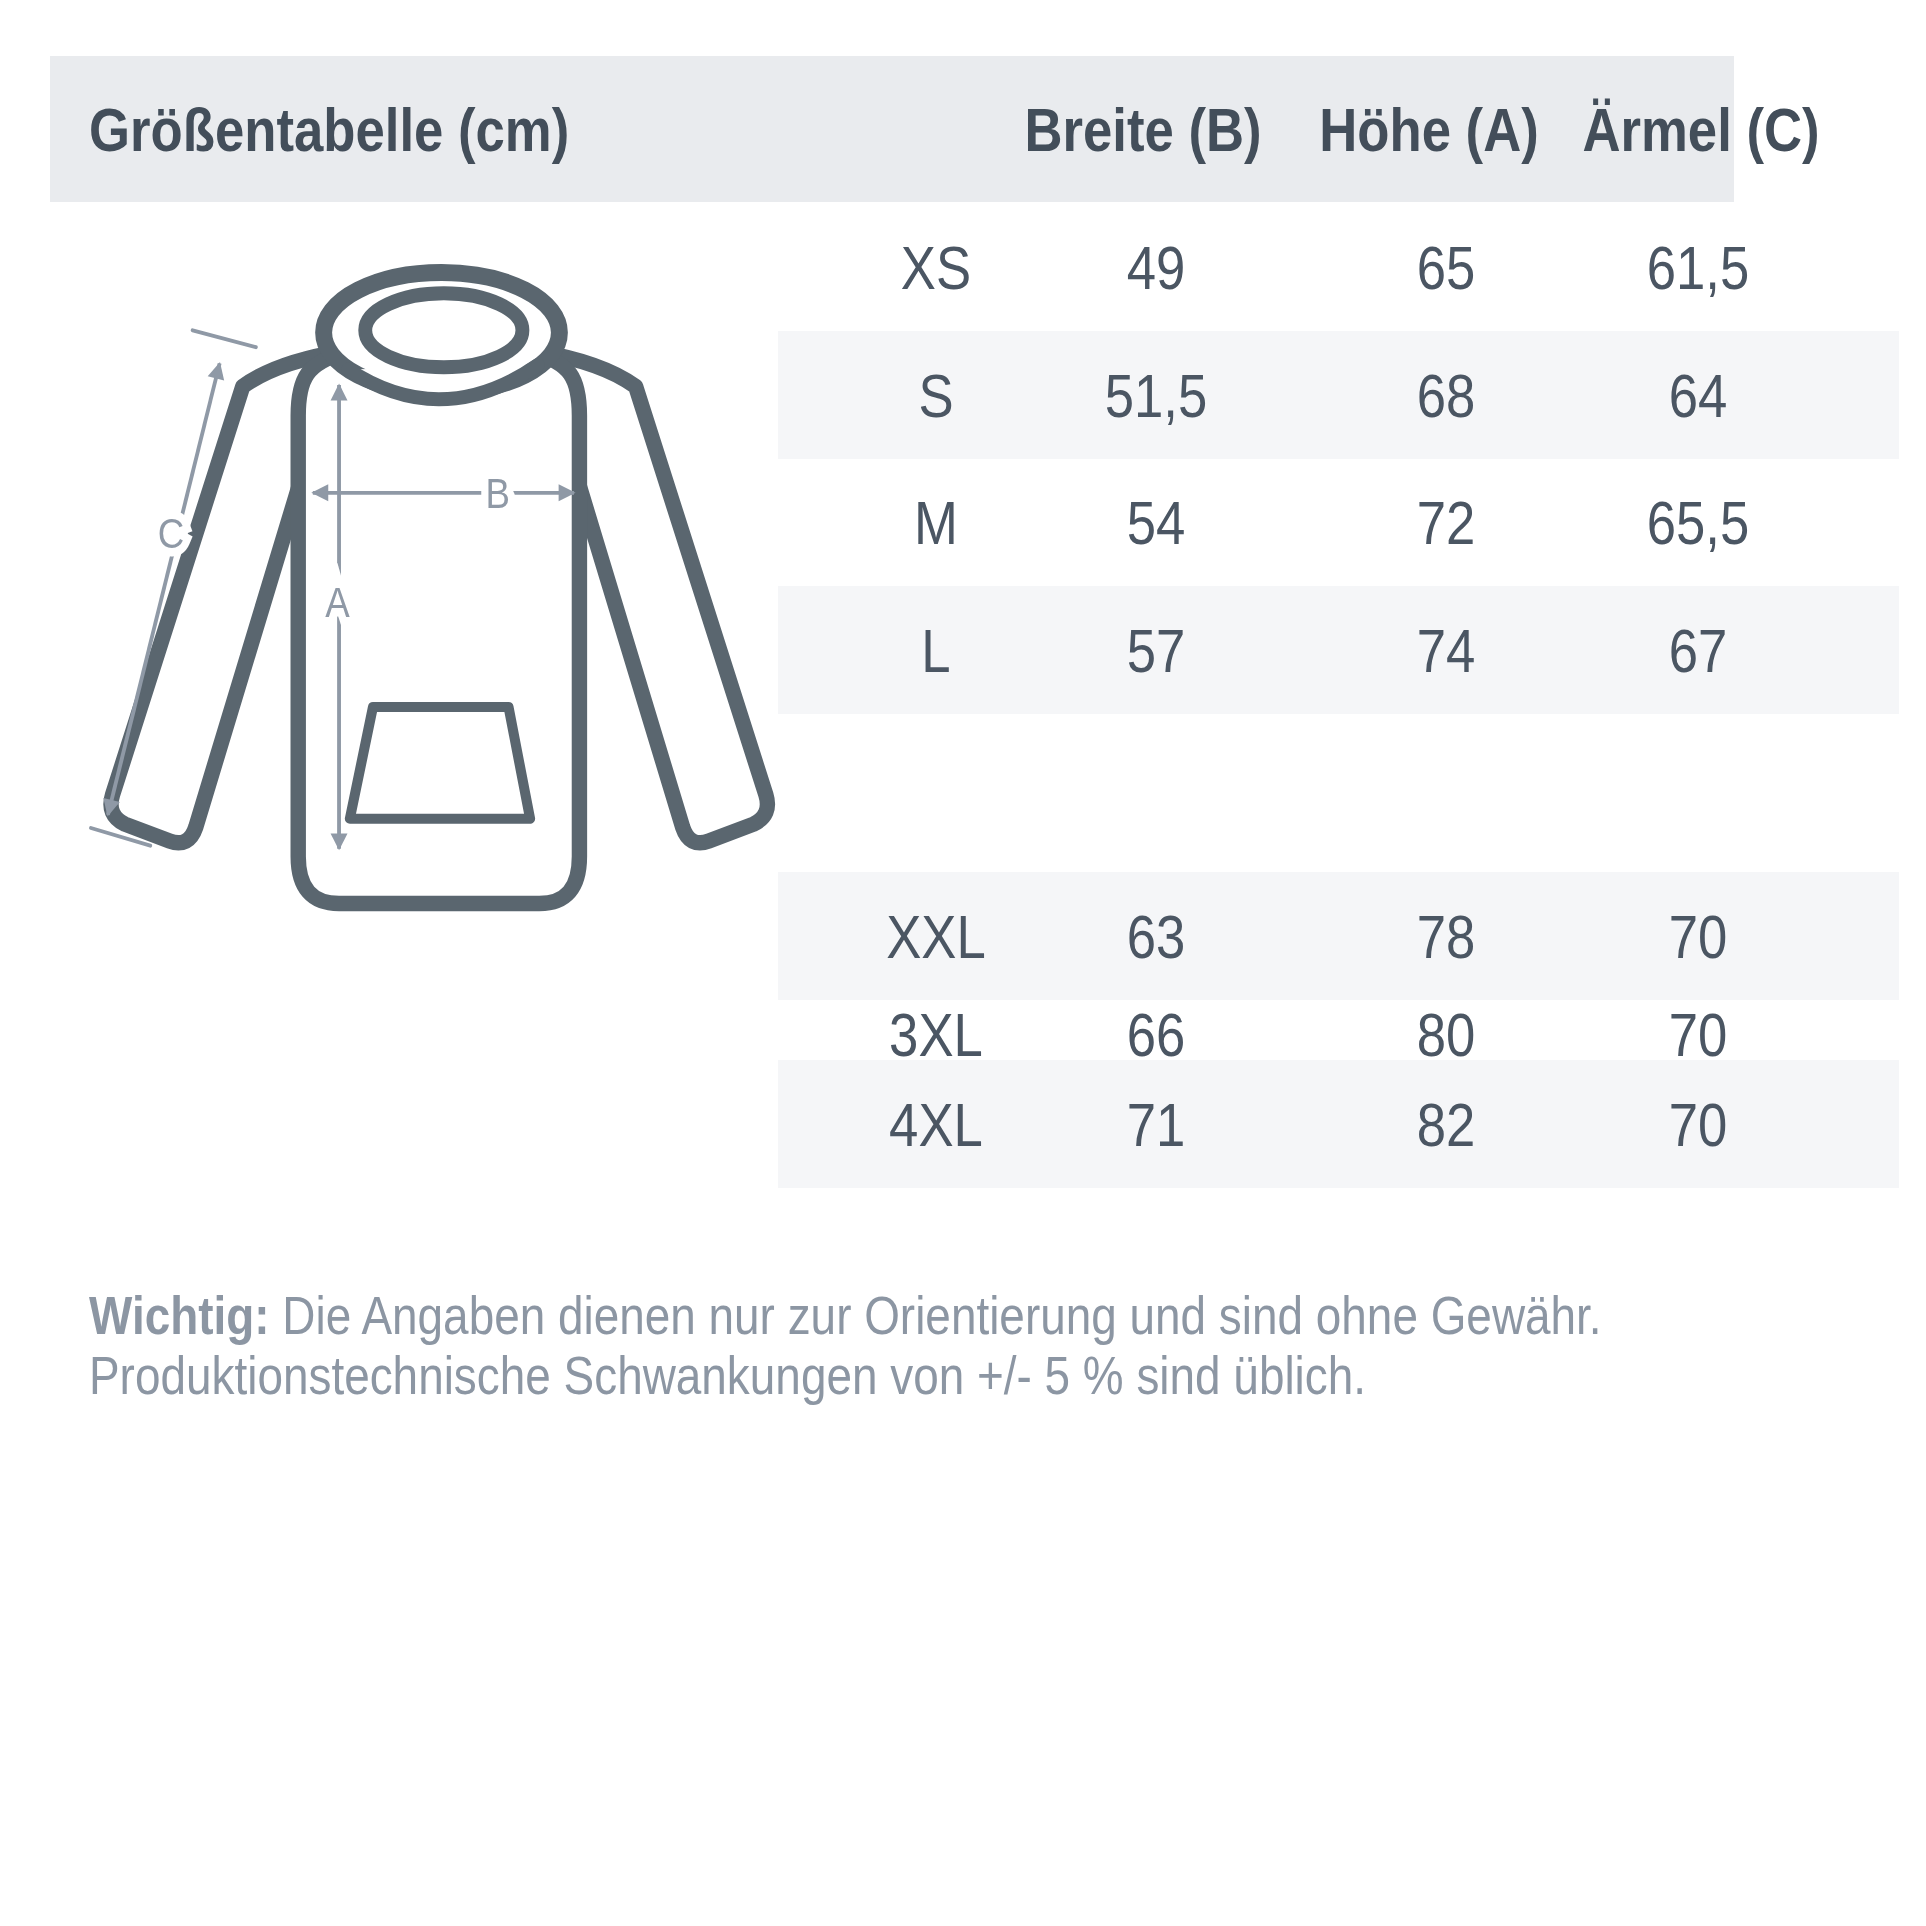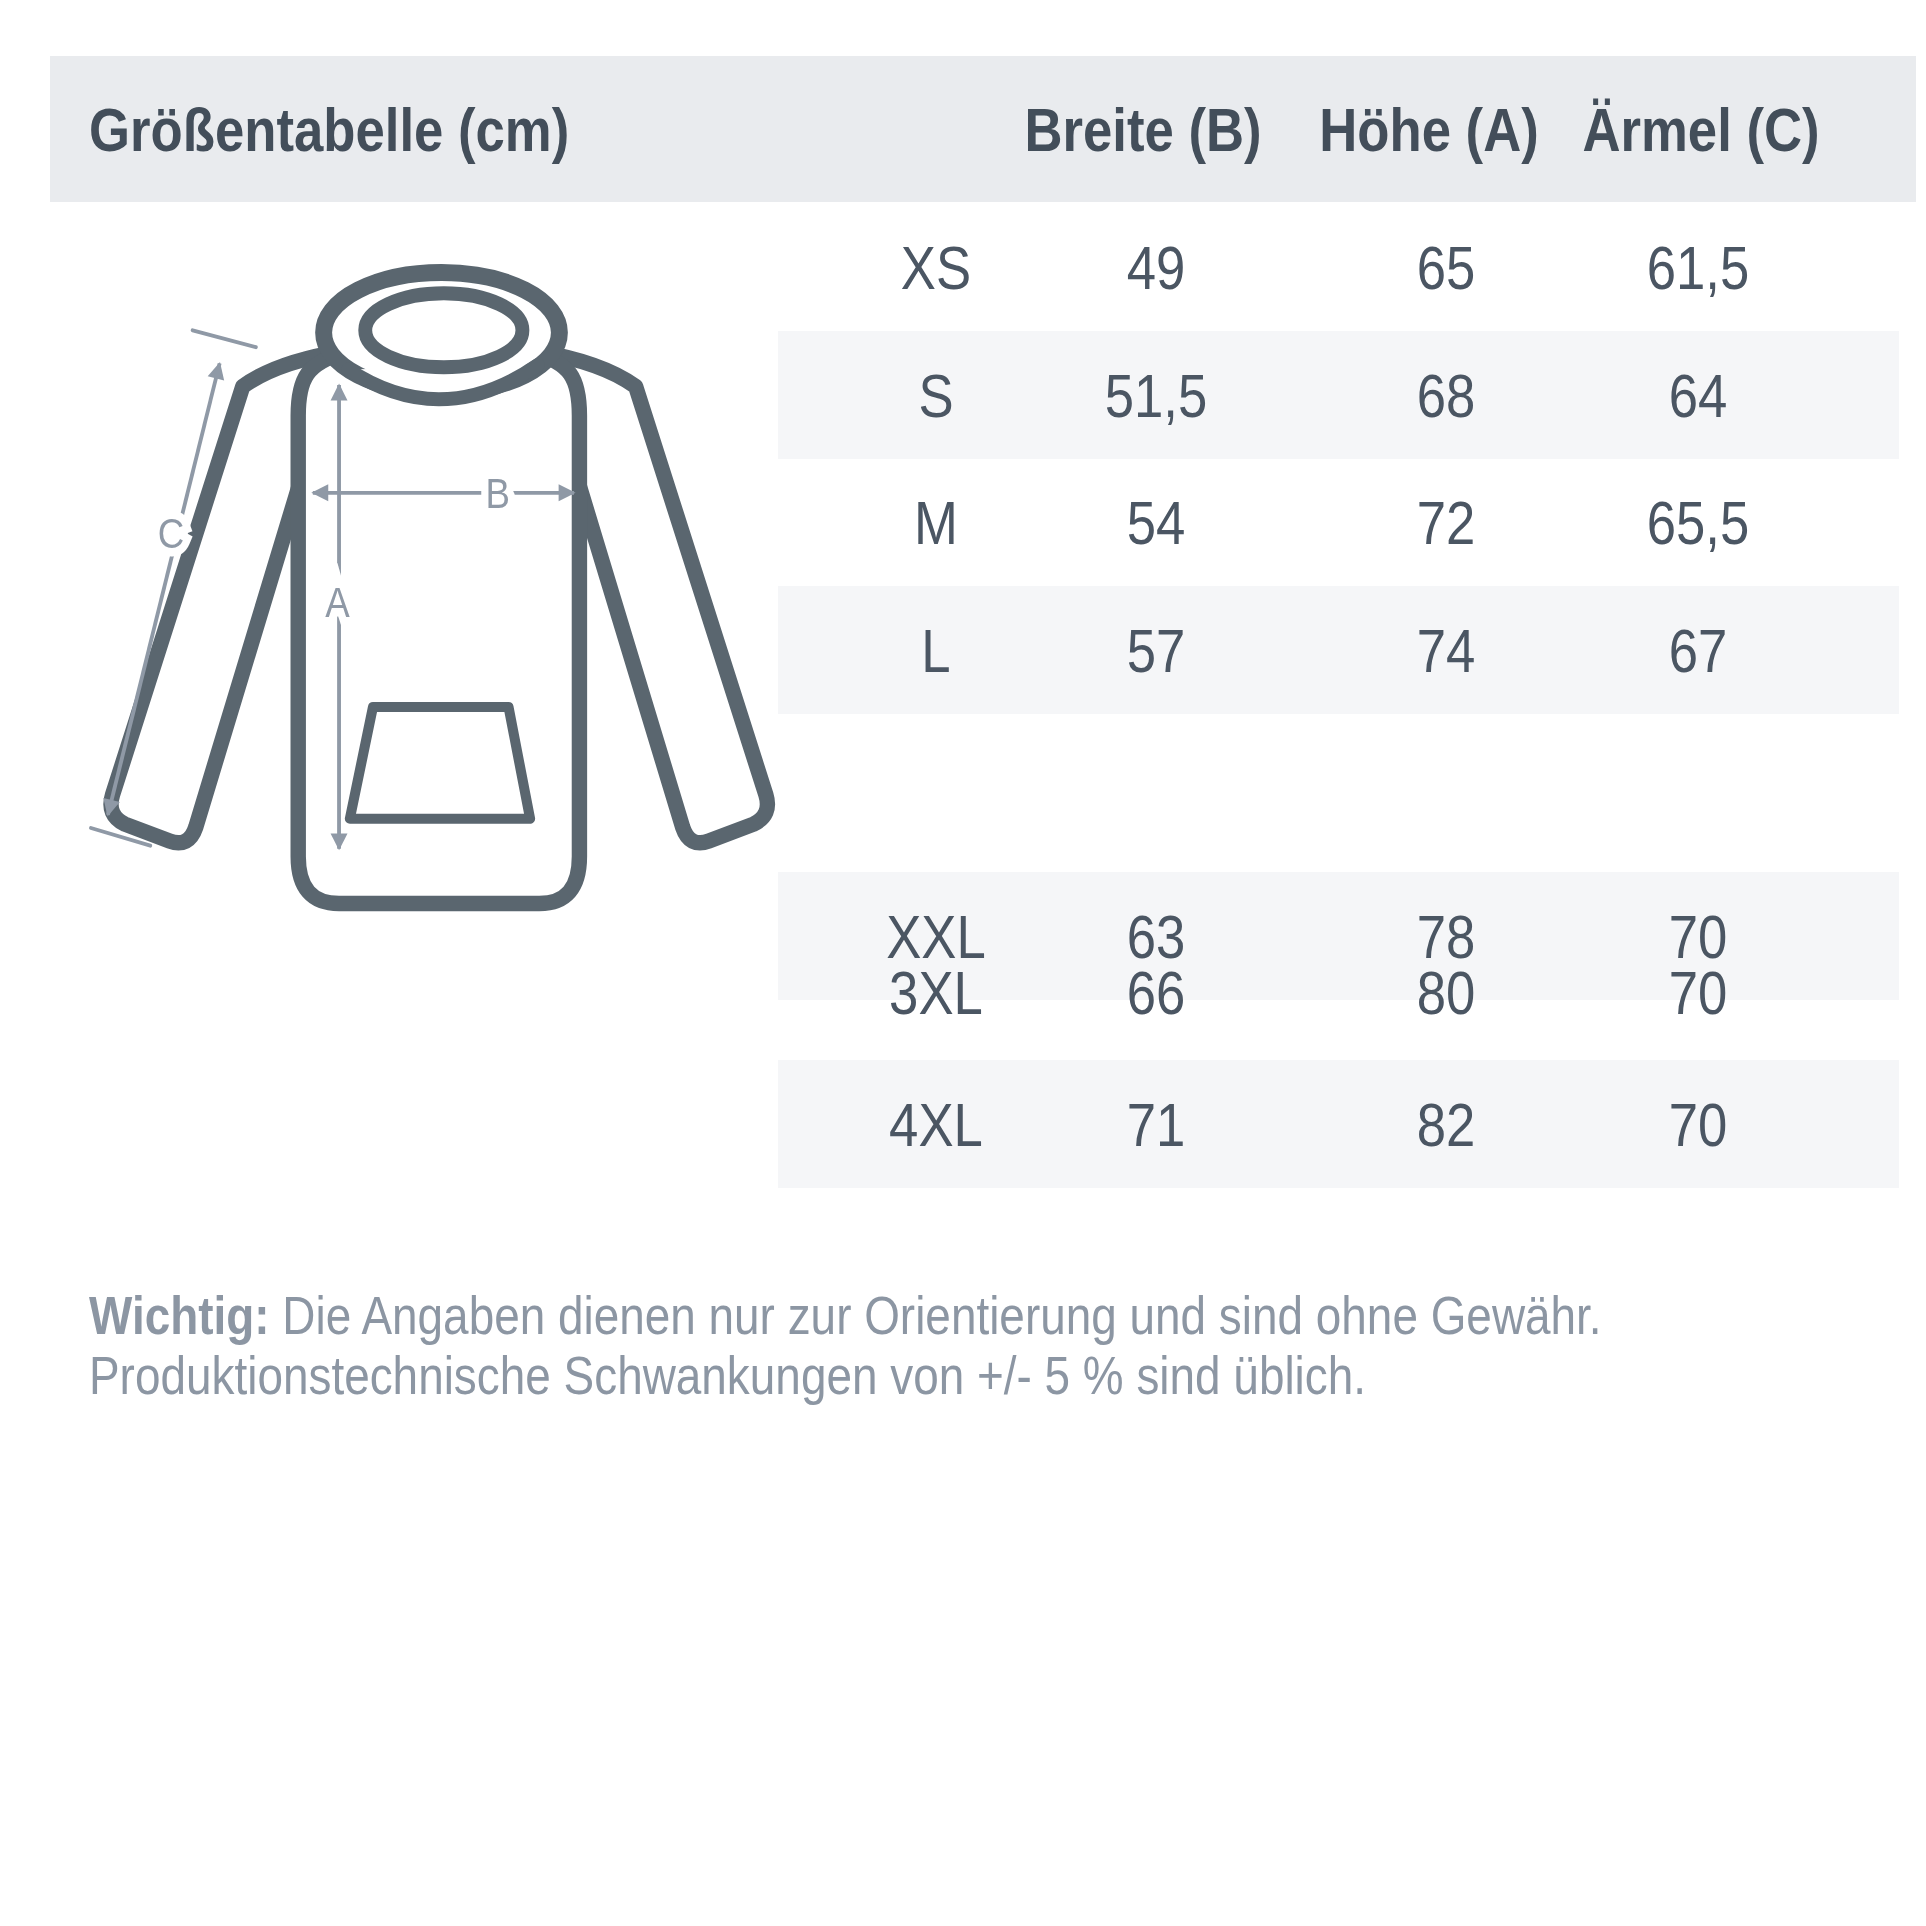--- a/index.html
+++ b/index.html
@@ -2,21 +2,21 @@
 <html style="font-size:12.3px"><head>
 <meta charset="utf-8">
 <style>
   html,body{margin:0;padding:0;background:#ffffff;}
   #canvas{
     position:relative;width:1926px;height:1926px;background:#ffffff;overflow:hidden;
     font-family:"Liberation Sans","DejaVu Sans",sans-serif;
   }
   
   .header-band{
-    position:absolute;left:50px;top:56px;width:1866px;height:146px;
+    position:absolute;left:50px;top:56px;width:1684px;height:146px;
     background:#e9ebee;
     text-align:center;
   }
   .header-title{
     position:absolute;left:39px;top:50%;
     transform:translateY(-50%) scaleX(0.85);transform-origin:left center;
     font-size:62px;font-weight:bold;color:#434e5a;white-space:nowrap;
   }
   .header-col{
     position:absolute;top:50%;
@@ -85,21 +85,21 @@
     <span class="cell hoehe">74</span>
     <span class="cell aermel">67</span>
   </div>
   <div class="row" style="top:872px">
     <div class="row-stripe"></div>
     <span class="cell size">XXL</span>
     <span class="cell breite">63</span>
     <span class="cell hoehe">78</span>
     <span class="cell aermel">70</span>
   </div>
-  <div class="row" style="top:928px">
+  <div class="row" style="top:970px">
     <span class="cell size">3XL</span>
     <span class="cell breite">66</span>
     <span class="cell hoehe">80</span>
     <span class="cell aermel">70</span>
   </div>
   <div class="row" style="top:1060px">
     <div class="row-stripe"></div>
     <span class="cell size">4XL</span>
     <span class="cell breite">71</span>
     <span class="cell hoehe">82</span>

